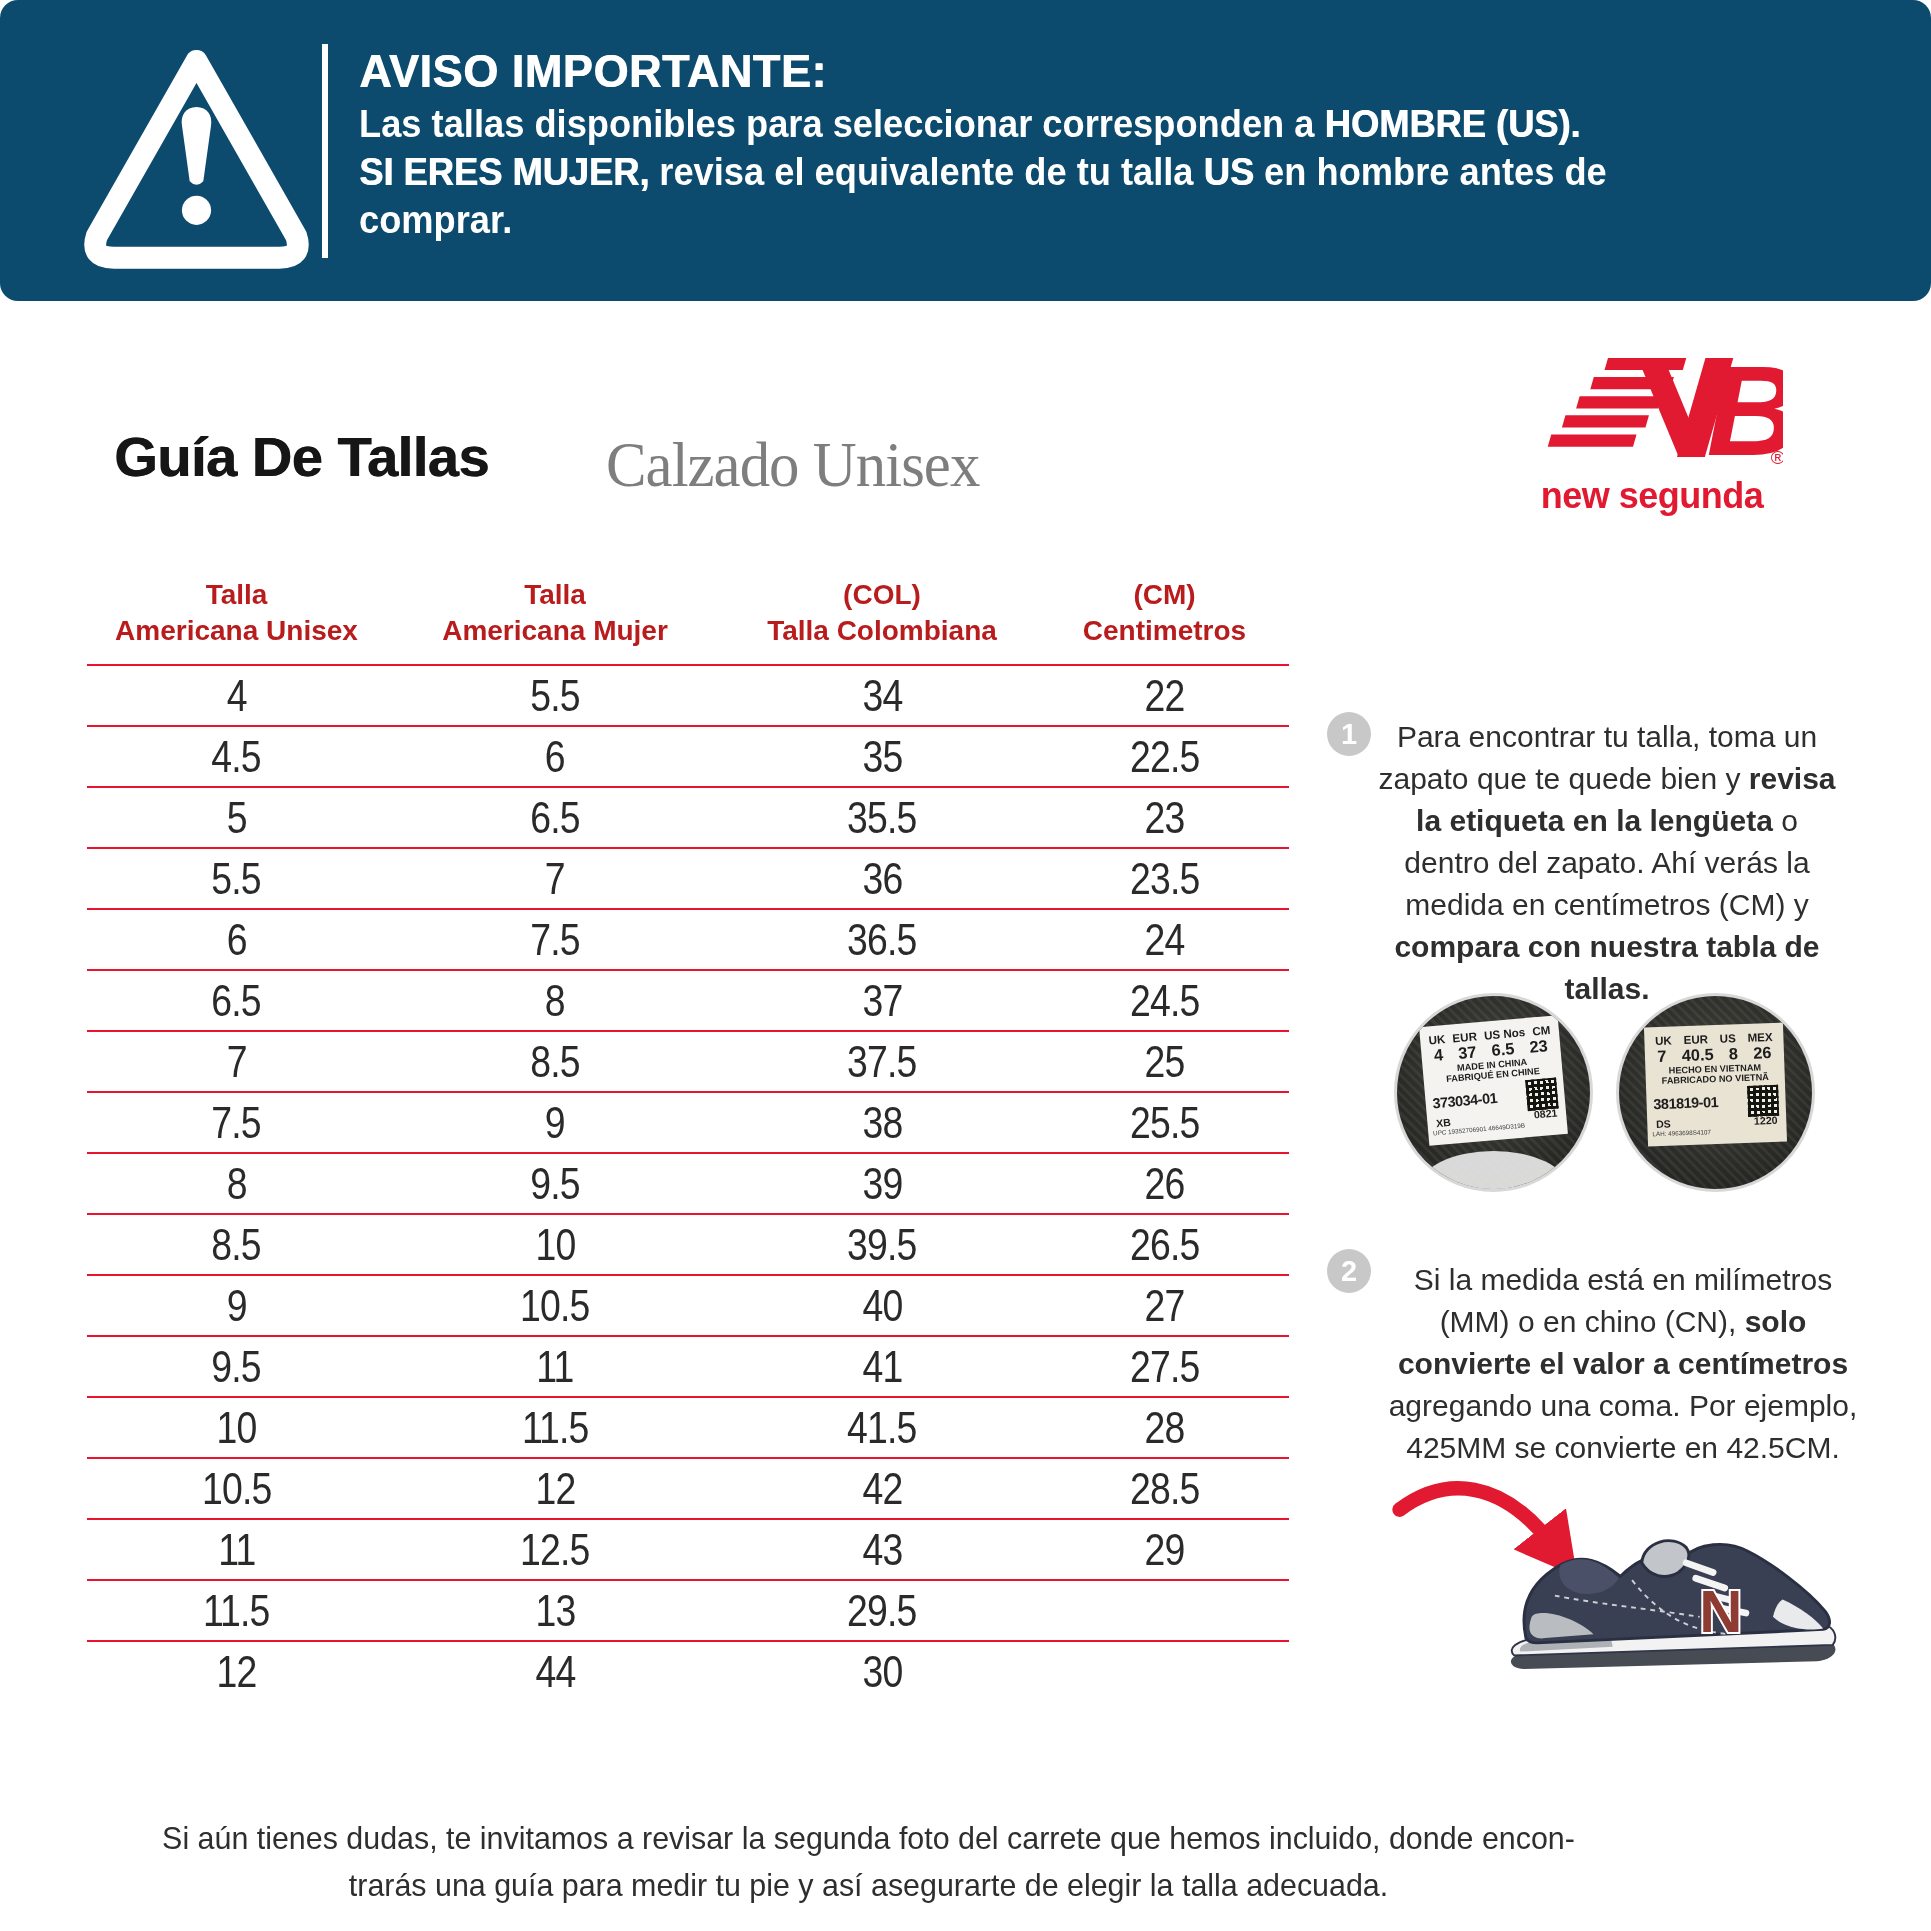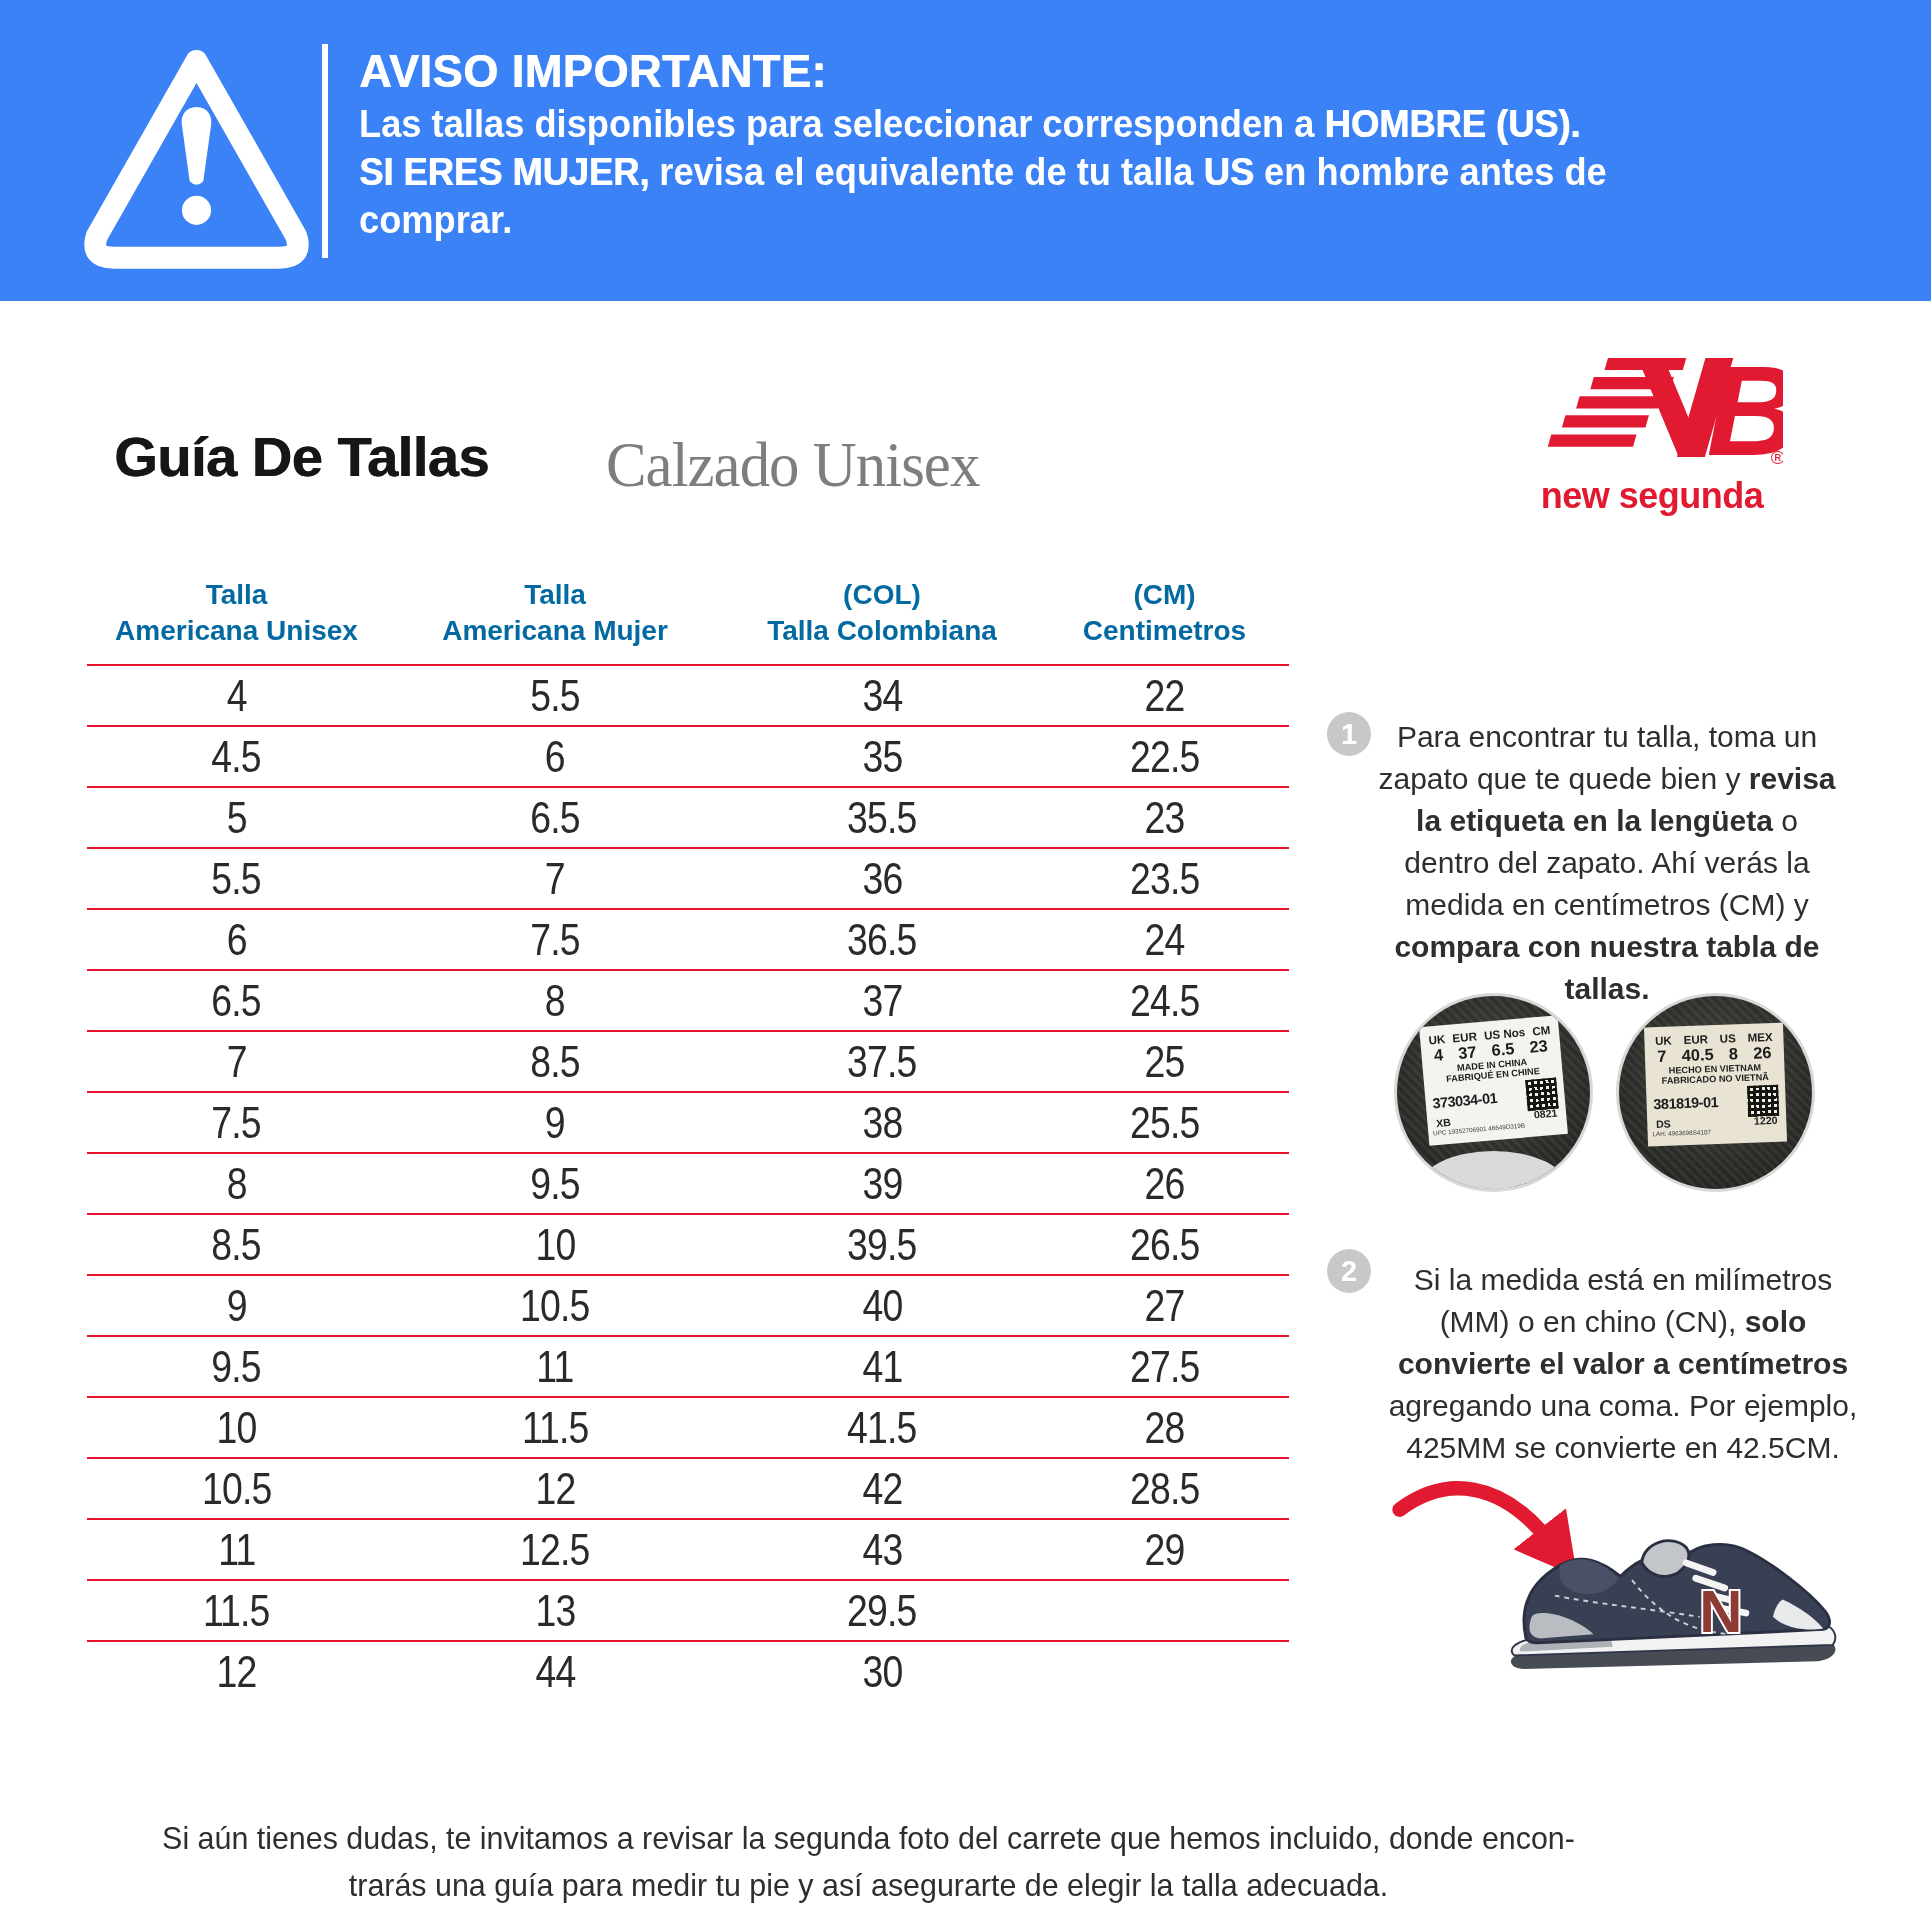--- a/index.html
+++ b/index.html
@@ -1,41 +1,41 @@
 <!DOCTYPE html>
 <html><head>
 <meta charset="utf-8">
 <style>
   html,body{margin:0;padding:0;background:#fff;}
   .page{position:relative;width:1931px;height:1931px;background:#fff;overflow:hidden;
         font-family:"Liberation Sans", sans-serif;color:#231F20;}
 
   
-  .banner{position:absolute;left:0;top:0;width:1931px;height:301px;background:#3b82f6;}
+  .banner{position:absolute;left:0;top:0;width:1931px;height:301px;background:#0c4a6e;border-radius:18px;}
   .tri{position:absolute;left:75px;top:39px;width:243px;height:243px;}
   .bdivider{position:absolute;left:322px;top:44px;width:5.8px;height:214px;background:#fff;}
   .btext{position:absolute;left:359px;top:42px;color:#fff;}
   .btitle{font-size:47px;font-weight:700;line-height:58px;letter-spacing:0.5px;
           text-shadow:0.8px 0 0 #fff;transform:scaleX(.96);transform-origin:left;}
   .bline{font-size:39px;font-weight:700;line-height:48px;transform:scaleX(.93);transform-origin:left;white-space:nowrap;}
   .bline .hv{text-shadow:0.8px 0 0 #fff;}
 
   
   .h1{position:absolute;left:114px;top:386px;font-size:56px;font-weight:700;color:#161616;
       text-shadow:0.8px 0 0 #161616;letter-spacing:-0.5px;}
   .h2{position:absolute;left:606px;top:375px;font-size:64px;font-weight:400;color:#7E7E7E;
       font-family:"Liberation Serif", serif;letter-spacing:-1px;transform:scaleX(.95);transform-origin:left;}
   .nb-logo{position:absolute;left:1522px;top:348px;width:261px;height:126px;}
   .nb-word{position:absolute;left:1514px;top:475px;width:276px;text-align:center;
            font-size:36px;font-weight:700;color:#E11931;letter-spacing:-0.5px;}
 
   
   .size-table{position:absolute;left:87px;top:577px;width:1202px;}
   .thead{display:flex;padding-bottom:15.4px;border-bottom:2.9px solid #E8132E;}
-  .th{text-align:center;font-size:28px;line-height:36px;font-weight:700;color:#0369a1;}
+  .th{text-align:center;font-size:28px;line-height:36px;font-weight:700;color:#b91c1c;}
   .th:nth-child(1){width:299px}.th:nth-child(2){width:338px}
   .th:nth-child(3){width:316px}.th:nth-child(4){width:249px}
   .tr{display:flex;align-items:center;height:59px;border-bottom:2.9px solid #E8132E;}
   .tr:last-child{border-bottom:none;}
   .td{text-align:center;font-size:44px;font-weight:400;color:#2A2A2A;}
   .td:nth-child(1){width:299px}.td:nth-child(2){width:338px}
   .td:nth-child(3){width:316px}.td:nth-child(4){width:249px}
   .td span{display:inline-block;transform:scaleX(.85);letter-spacing:-1px;}
 
   

